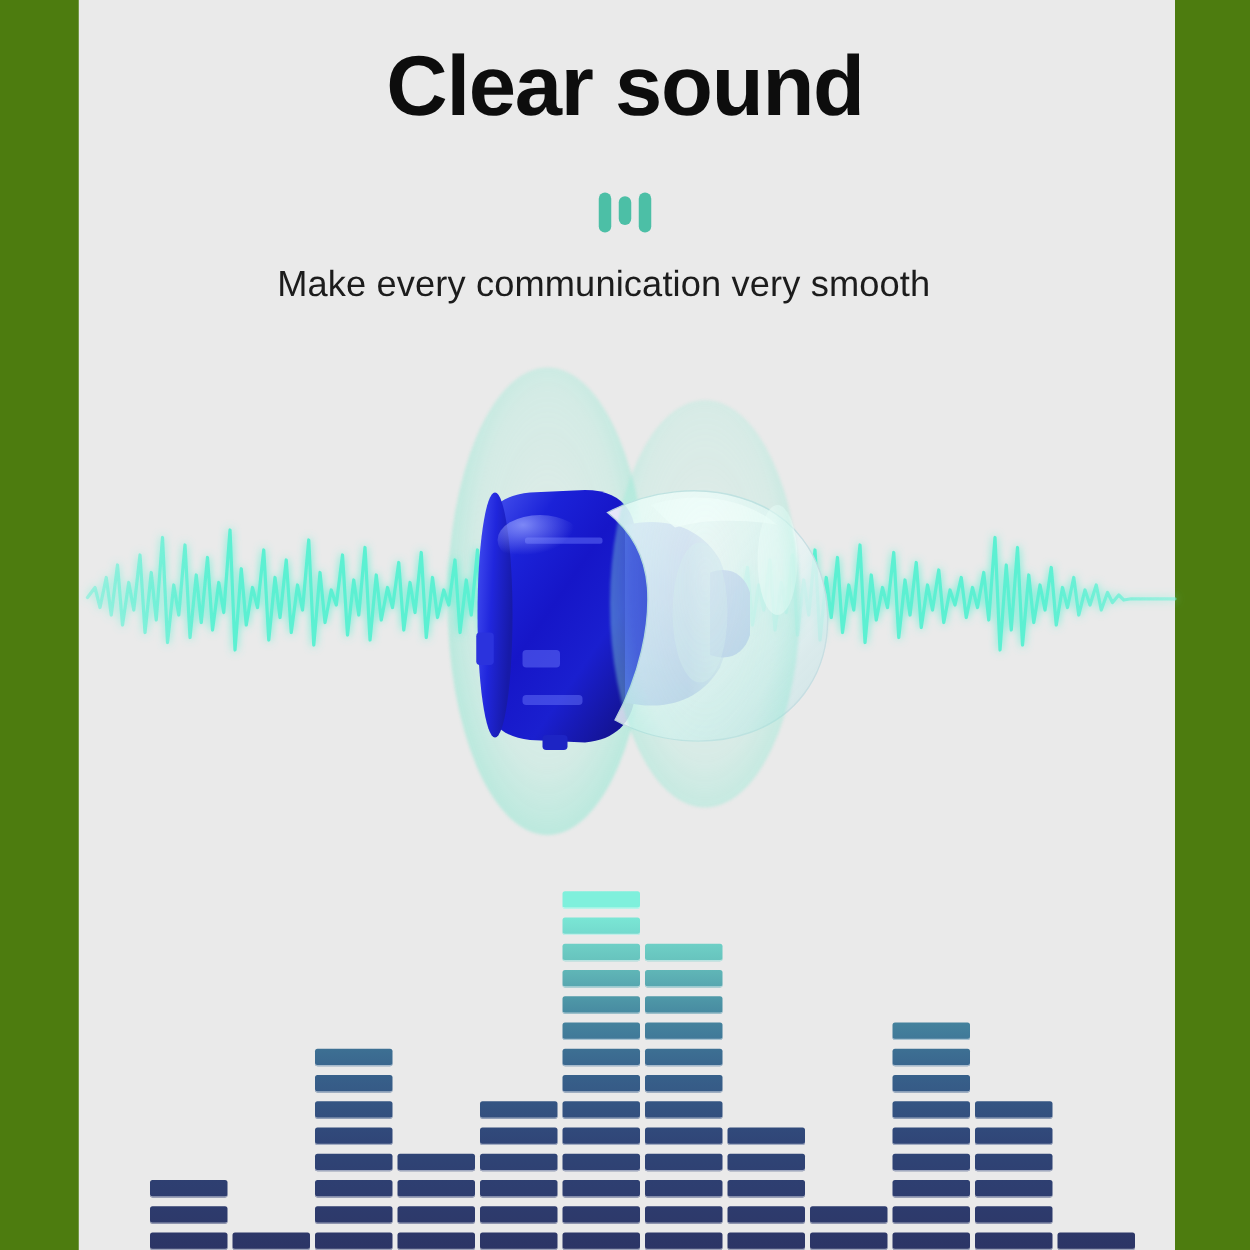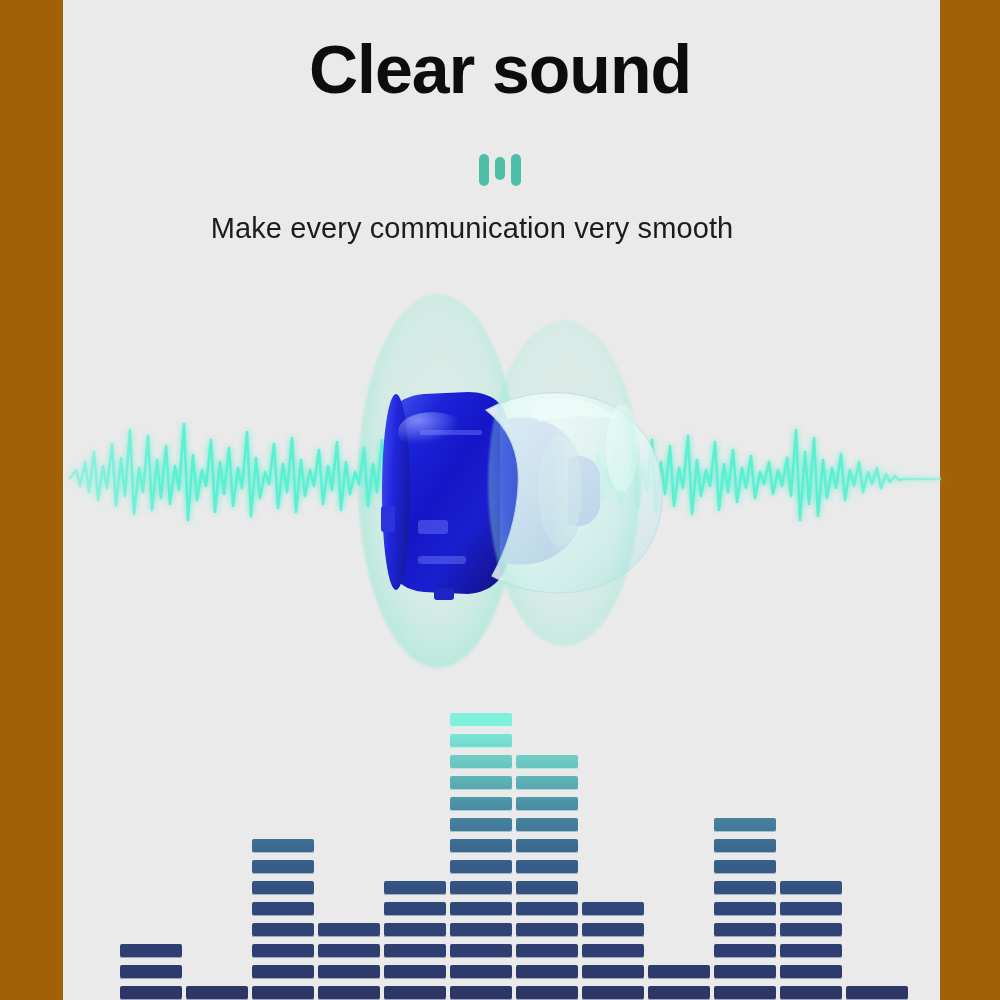--- a/index.html
+++ b/index.html
@@ -1,17 +1,17 @@
 <!DOCTYPE html>
 <html><head>
 <meta charset="utf-8">
 <style>
   html,body{margin:0;padding:0;background:#ffffff;}
   body{width:1000px;height:1000px;overflow:hidden;font-family:"Liberation Sans",sans-serif;}
-  #stage{position:relative;width:1000px;height:1000px;background:#a16207;overflow:hidden;}
+  #stage{position:relative;width:1000px;height:1000px;background:#4d7c0f;overflow:hidden;}
 
   
   .panel{position:absolute;left:63px;top:0;width:877px;height:1000px;background:#eaeaea;}
 
   
   .title{
     position:absolute;left:0;top:34px;width:1000px;text-align:center;
     font-size:68px;font-weight:700;letter-spacing:-1px;color:#0d0d0d;
     font-family:"Liberation Sans",sans-serif;line-height:1.05;
   }
@@ -20,20 +20,21 @@
   .divider .barwrap{position:relative;width:56px;height:42px;margin:0 auto;}
   .divider i{position:absolute;display:block;background:#4cbfa6;border-radius:5px;width:10px;}
   .divider i.b1{left:7px;top:4px;height:32px;}
   .divider i.b2{left:23px;top:7px;height:23px;}
   .divider i.b3{left:39px;top:4px;height:32px;}
 
   .subtitle{
     position:absolute;left:0;top:212px;width:944px;text-align:center;
     font-size:29px;font-weight:400;color:#1c1c1c;letter-spacing:0.1px;
     font-family:"Liberation Sans",sans-serif;
+    padding-left:11px;
   }
 
   .ellipse{position:absolute;border-radius:50%;}
   .ell-left{
     left:358px;top:294px;width:160px;height:374px;
     background:radial-gradient(ellipse at 50% 45%,
       rgba(175,243,224,0.16) 0%,
       rgba(160,238,218,0.30) 52%,
       rgba(126,230,205,0.60) 86%,
       rgba(120,228,203,0.35) 100%);

